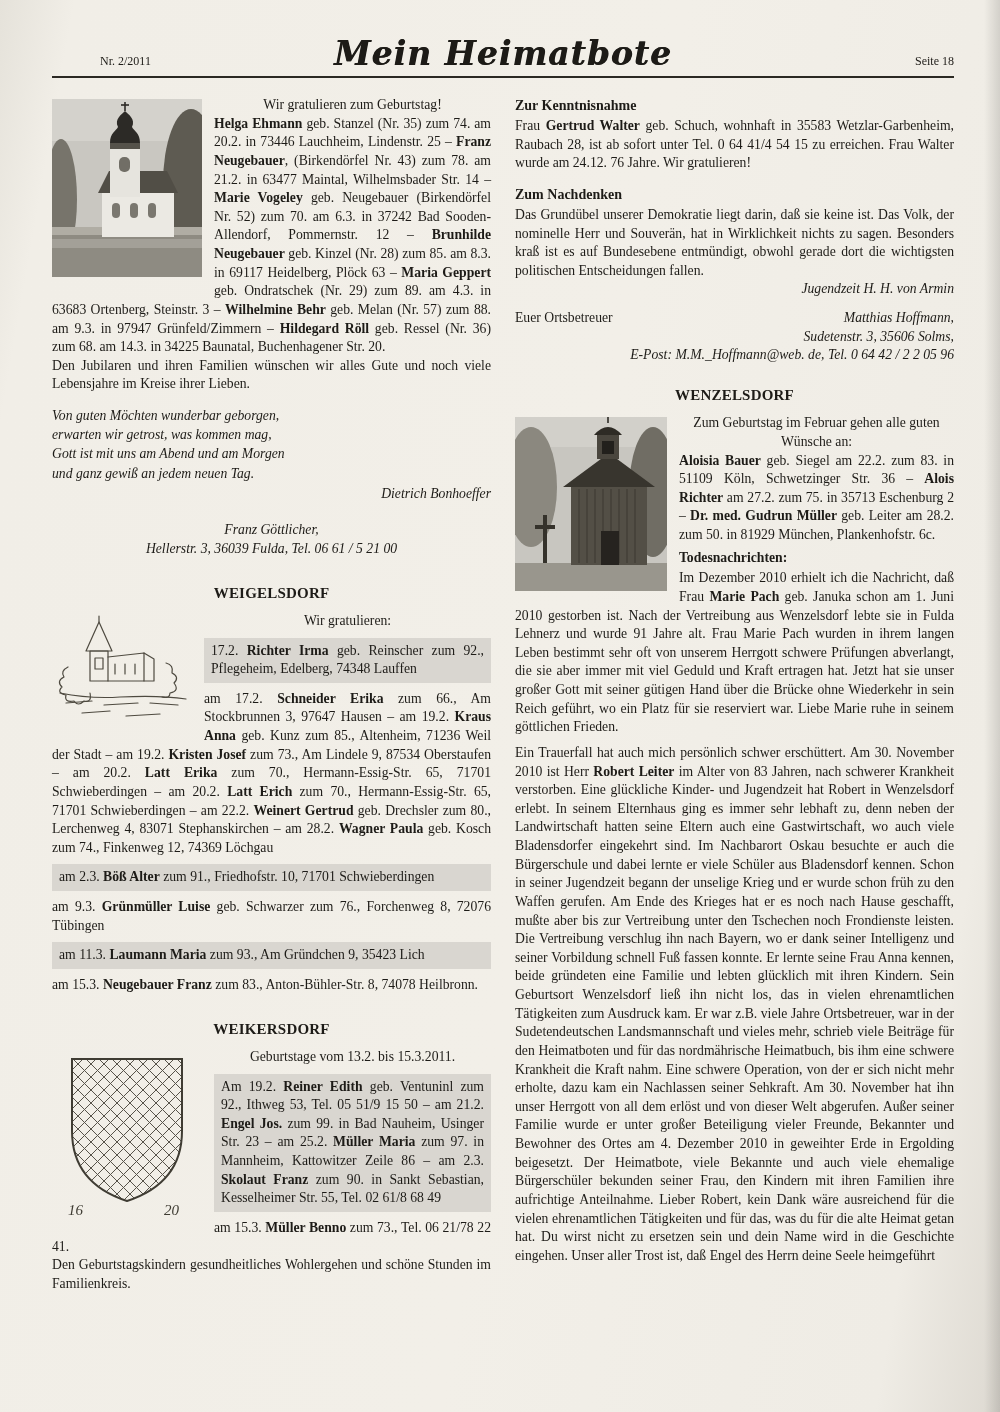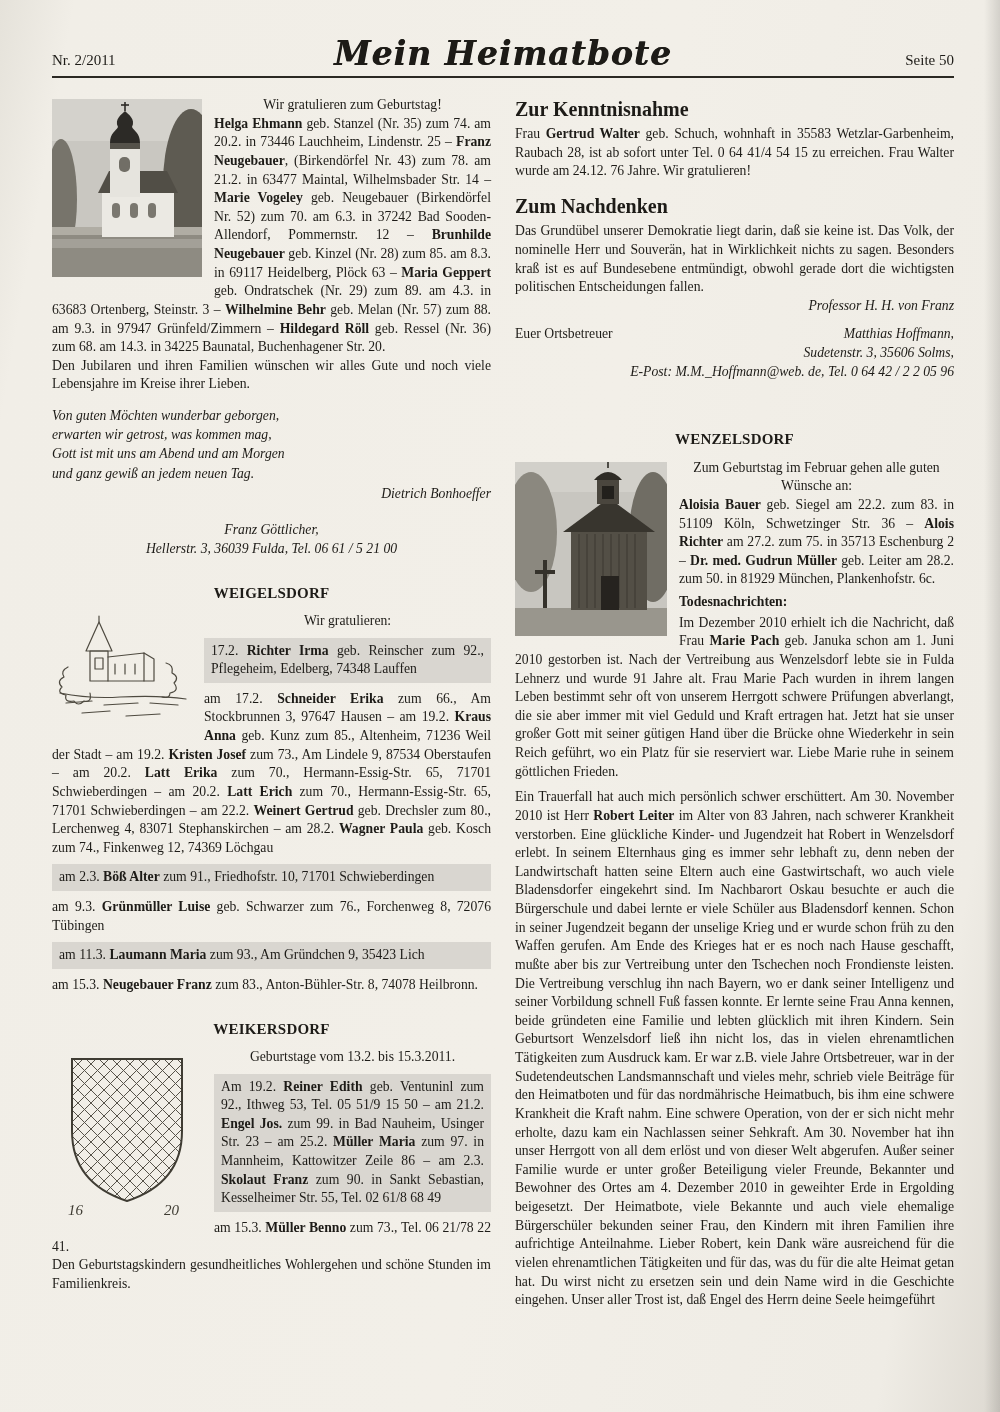--- a/index.html
+++ b/index.html
@@ -7,32 +7,32 @@
   body { font-family:"Liberation Serif","DejaVu Serif",serif; color:#1d1b17; }
   .page {
     position:relative; width:1000px; height:1412px; margin:0 auto;
     background:linear-gradient(100deg,#e5e2da 0%,#f1eee7 6%,#f2efe8 55%,#efece5 90%,#ddd9d1 100%);
     padding:34px 46px 24px 52px; overflow:hidden;
   }
   .page::after { content:""; position:absolute; top:0; right:0; width:16px; height:100%;
     background:linear-gradient(to right, rgba(0,0,0,0), rgba(0,0,0,0.12)); pointer-events:none; }
 
   .hdr { display:flex; align-items:flex-end; justify-content:space-between; }
-  .hdr .side { width:120px; font-size:15px; padding-bottom:4px; }
+  .hdr .side { width:120px; font-size:12px; padding-bottom:4px;margin-left:48px; }
   .hdr .pageno { text-align:right; }
   .masthead { font-size:33px; font-weight:bold; font-style:italic; letter-spacing:1px;
     font-family:"DejaVu Serif","Liberation Serif",serif; text-shadow:0.5px 0 currentColor; }
   .rule { border-bottom:2px solid #2b2923; margin-top:3px; }
 
   .cols { display:flex; gap:24px; margin-top:18px; }
   .col { width:439px; font-size:13.7px; line-height:1.36; text-align:justify; hyphens:auto; }
 
   h2.sec { font-size:15px; font-weight:bold; text-align:center; margin:0 0 9px; letter-spacing:.2px; clear:both; }
   h2.sec.gap { margin-top:24px; }
-  h3.sub { font-size:20px; font-weight:bold; text-align:left; margin:0 0 2px; }
+  h3.sub { font-size:14px; font-weight:bold; text-align:left; margin:0 0 2px; }
   h3.sub.gap { margin-top:12px; }
   h4.deaths { font-size:13.7px; font-weight:bold; text-align:left; margin:4px 0 2px; }
 
   figure.art { float:left; margin:3px 12px 5px 0; }
   .box { background:#d9d6d0; padding:4px 7px; margin:7px 0; overflow:hidden; }
 
   .noj { text-align:center; }
   .pre { white-space:pre-line; }
   .italic { font-style:italic; }
   .poem { font-style:italic; text-align:left; margin:12px 0 2px; line-height:1.4; }
@@ -46,21 +46,21 @@
   section { clear:none; }
 </style>
 </head>
 <body>
 
 <div class="page">
 
   <header class="hdr">
     <span class="side issue">Nr. 2/2011</span>
     <h1 class="masthead">Mein Heimatbote</h1>
-    <span class="side pageno">Seite 50</span>
+    <span class="side pageno">Seite 18</span>
   </header>
   <div class="rule"></div>
 
   <div class="cols">
 
     <div class="col">
 
       <section>
         <figure class="art">
           <svg width="150" height="178" viewBox="0 0 150 178">
@@ -155,32 +155,32 @@
     <div class="col">
 
       <section>
         <h3 class="sub">Zur Kenntnisnahme</h3>
         <p><span>Frau </span><span style="font-weight: bold;">Gertrud Walter</span><span> geb. Schuch, wohnhaft in 35583 Wetzlar-Garbenheim, Raubach 28, ist ab sofort unter Tel. 0 64 41/4 54 15 zu erreichen. Frau Walter wurde am 24.12. 76 Jahre. Wir gratulieren!</span></p>
       </section>
 
       <section>
         <h3 class="sub gap">Zum Nachdenken</h3>
         <p>Das Grundübel unserer Demokratie liegt darin, daß sie keine ist. Das Volk, der nominelle Herr und Souverän, hat in Wirklichkeit nichts zu sagen. Besonders kraß ist es auf Bundesebene entmündigt, obwohl gerade dort die wichtigsten politischen Entscheidungen fallen.</p>
-        <p class="sig-right">Professor H. H. von Franz</p>
+        <p class="sig-right">Jugendzeit H. H. von Armin</p>
       </section>
 
       <div class="ortsb">
         <span>Euer Ortsbetreuer</span>
         <div class="sig-right pre">Matthias Hoffmann,
 Sudetenstr. 3, 35606 Solms,
 E-Post: M.M._Hoffmann@web. de, Tel. 0 64 42 / 2 2 05 96</div>
       </div>
 
       <section>
-        <h2 class="sec gap" style="margin-top:48px;font-family:Liberation Serif, serif;">WENZELSDORF</h2>
+        <h2 class="sec gap" style="margin-top:20px;font-family:Liberation Serif, serif;">WENZELSDORF</h2>
         <figure class="art">
           <svg width="152" height="174" viewBox="0 0 152 174">
             <rect width="152" height="174" fill="#c8c6c0"></rect>
             <rect width="152" height="30" fill="#d2d0ca"></rect>
             <ellipse cx="16" cy="70" rx="26" ry="60" fill="#8b887f"></ellipse>
             <ellipse cx="138" cy="75" rx="24" ry="65" fill="#706d64"></ellipse>
             <rect y="146" width="152" height="28" fill="#99968d"></rect>
             <rect x="56" y="70" width="76" height="78" fill="#534f46"></rect>
             <g stroke="#3c3931" stroke-width="1">
               <line x1="64" y1="72" x2="64" y2="146"></line>

